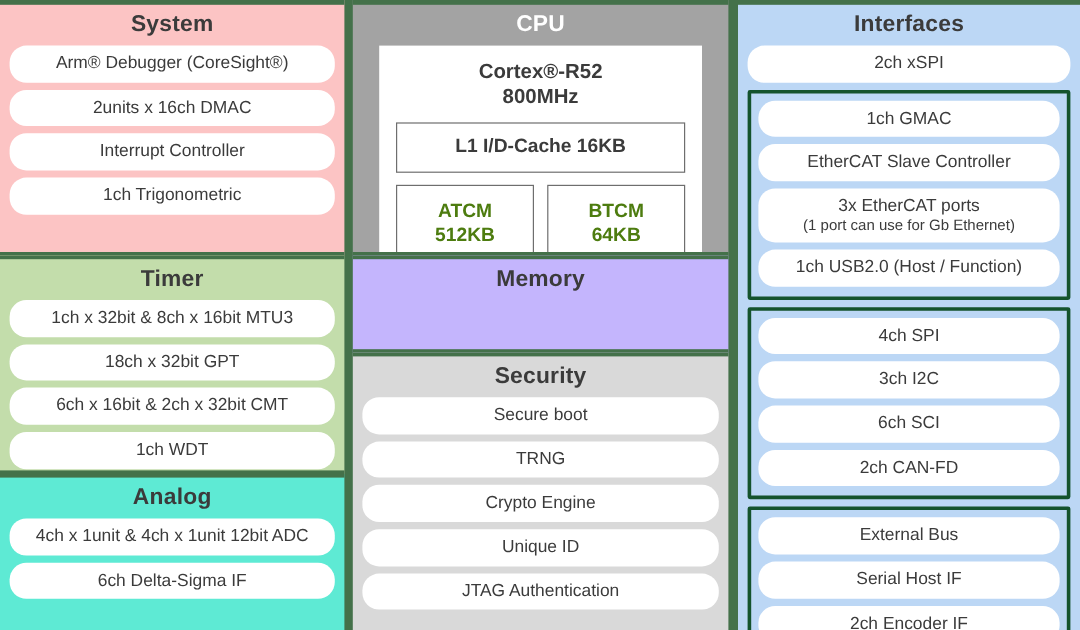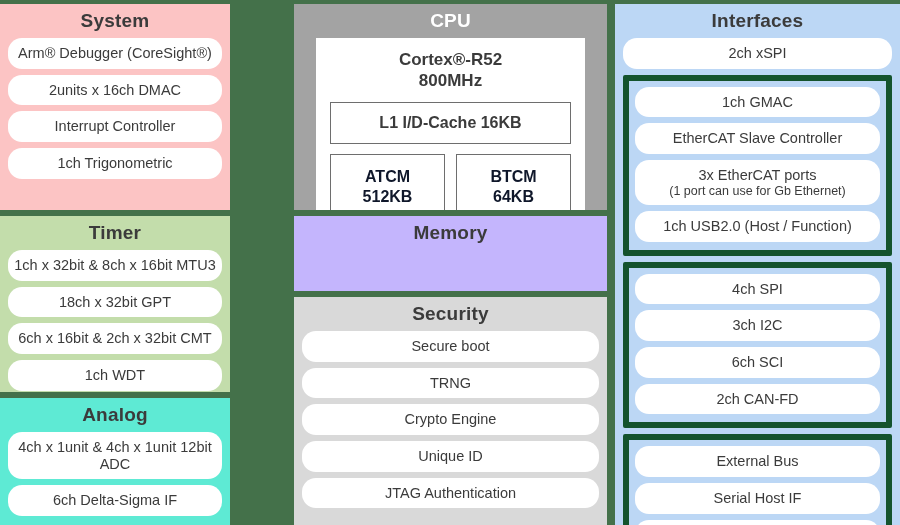--- a/index.html
+++ b/index.html
@@ -21,21 +21,21 @@
 
   
   .col {
     position: absolute;
     top: 0;
     height: 525px;
     box-sizing: border-box;
     display: flex;
     flex-direction: column;
   }
-  .col-left   { left: 0;   width: 230px; }
+  .col-left   { left: 0;   width: 287px; }
   .col-mid    { left: 294px; width: 313px; }
   .col-right  { left: 615px; width: 285px; }
 
   
   .panel {
     box-sizing: border-box;
     padding: 0 8px 8px 8px;
     border-top: 3px solid #44714a;
     border-bottom: 3px solid #44714a;
     overflow: hidden;
@@ -108,28 +108,28 @@
   .cpu-tcm-row {
     display: flex;
     gap: 11px;
   }
   .cpu-tcm {
     flex: 1;
     border: 1px solid #6e6e6e;
     text-align: center;
     font-weight: bold;
     font-size: 16px;
-    color: #0f172a;
+    color: #4d7c0f;
     padding: 12px 0;
     line-height: 1.3;
   }
 
   
   .subgroup {
-    border: 6px solid #14532d;
+    border: 3px solid #14532d;
     border-radius: 2px;
     padding: 6px 6px 0 6px;
     margin-bottom: 6px;
     box-sizing: border-box;
     background: #bcd7f5;
   }
   .subgroup .item:last-child { margin-bottom: 8px; }
 
   .plain-group { padding-top: 0; }
 </style>

